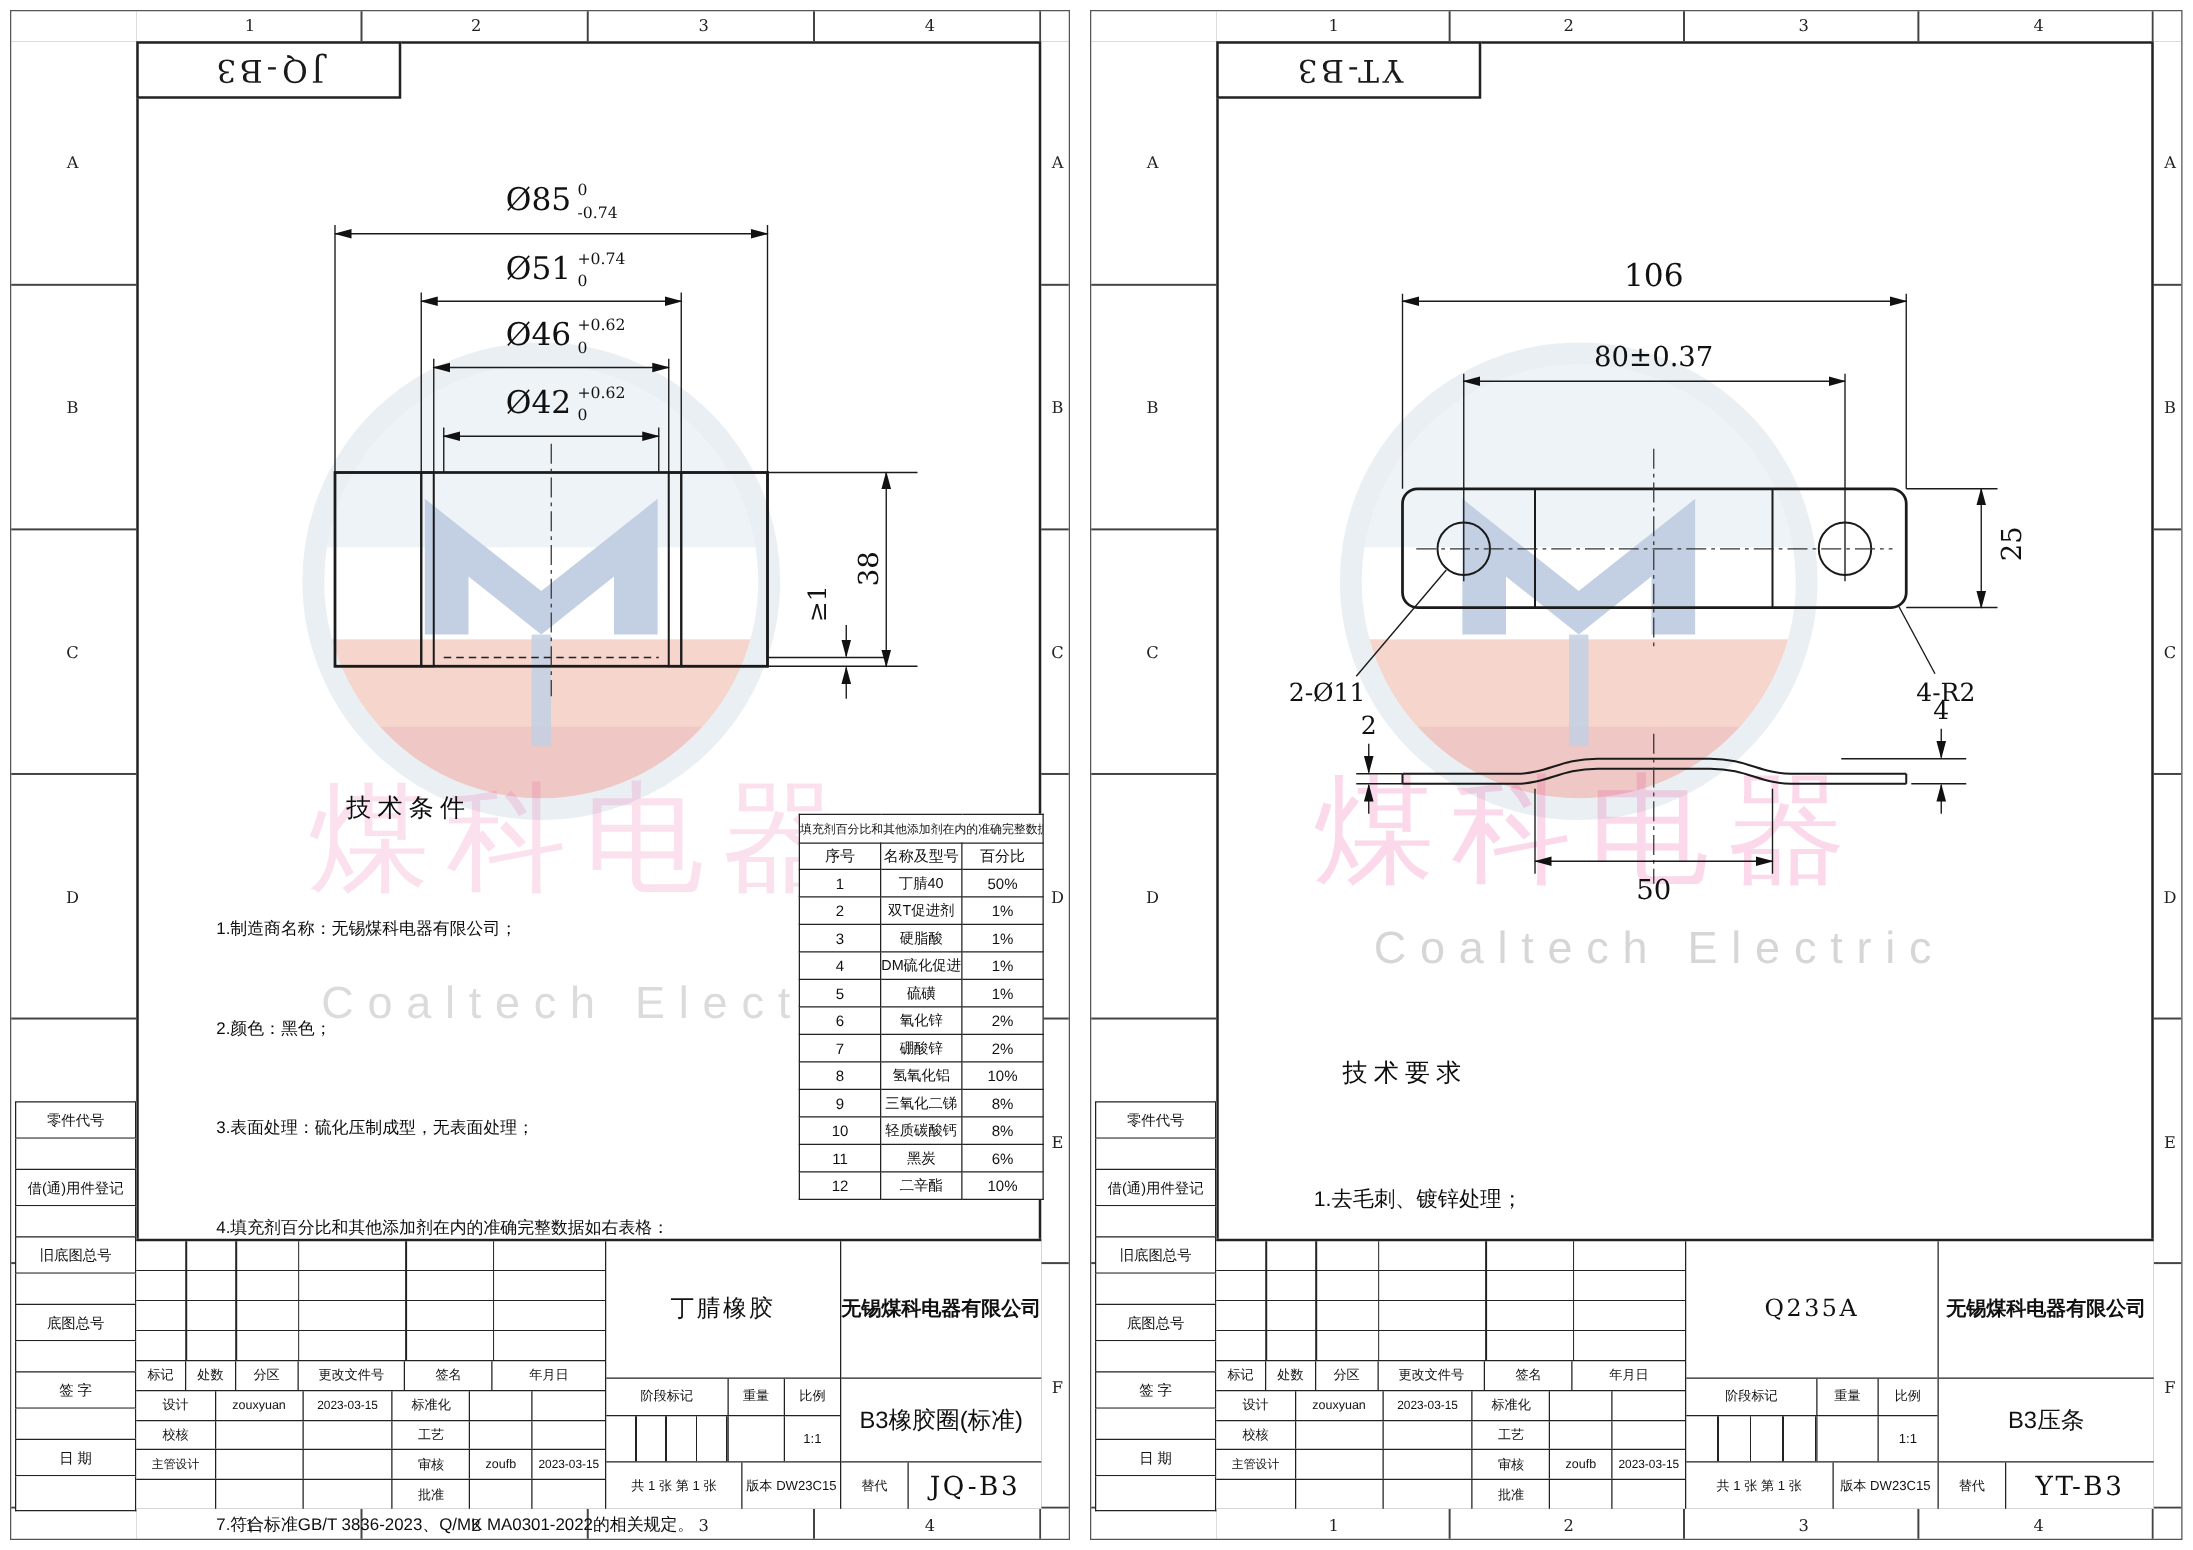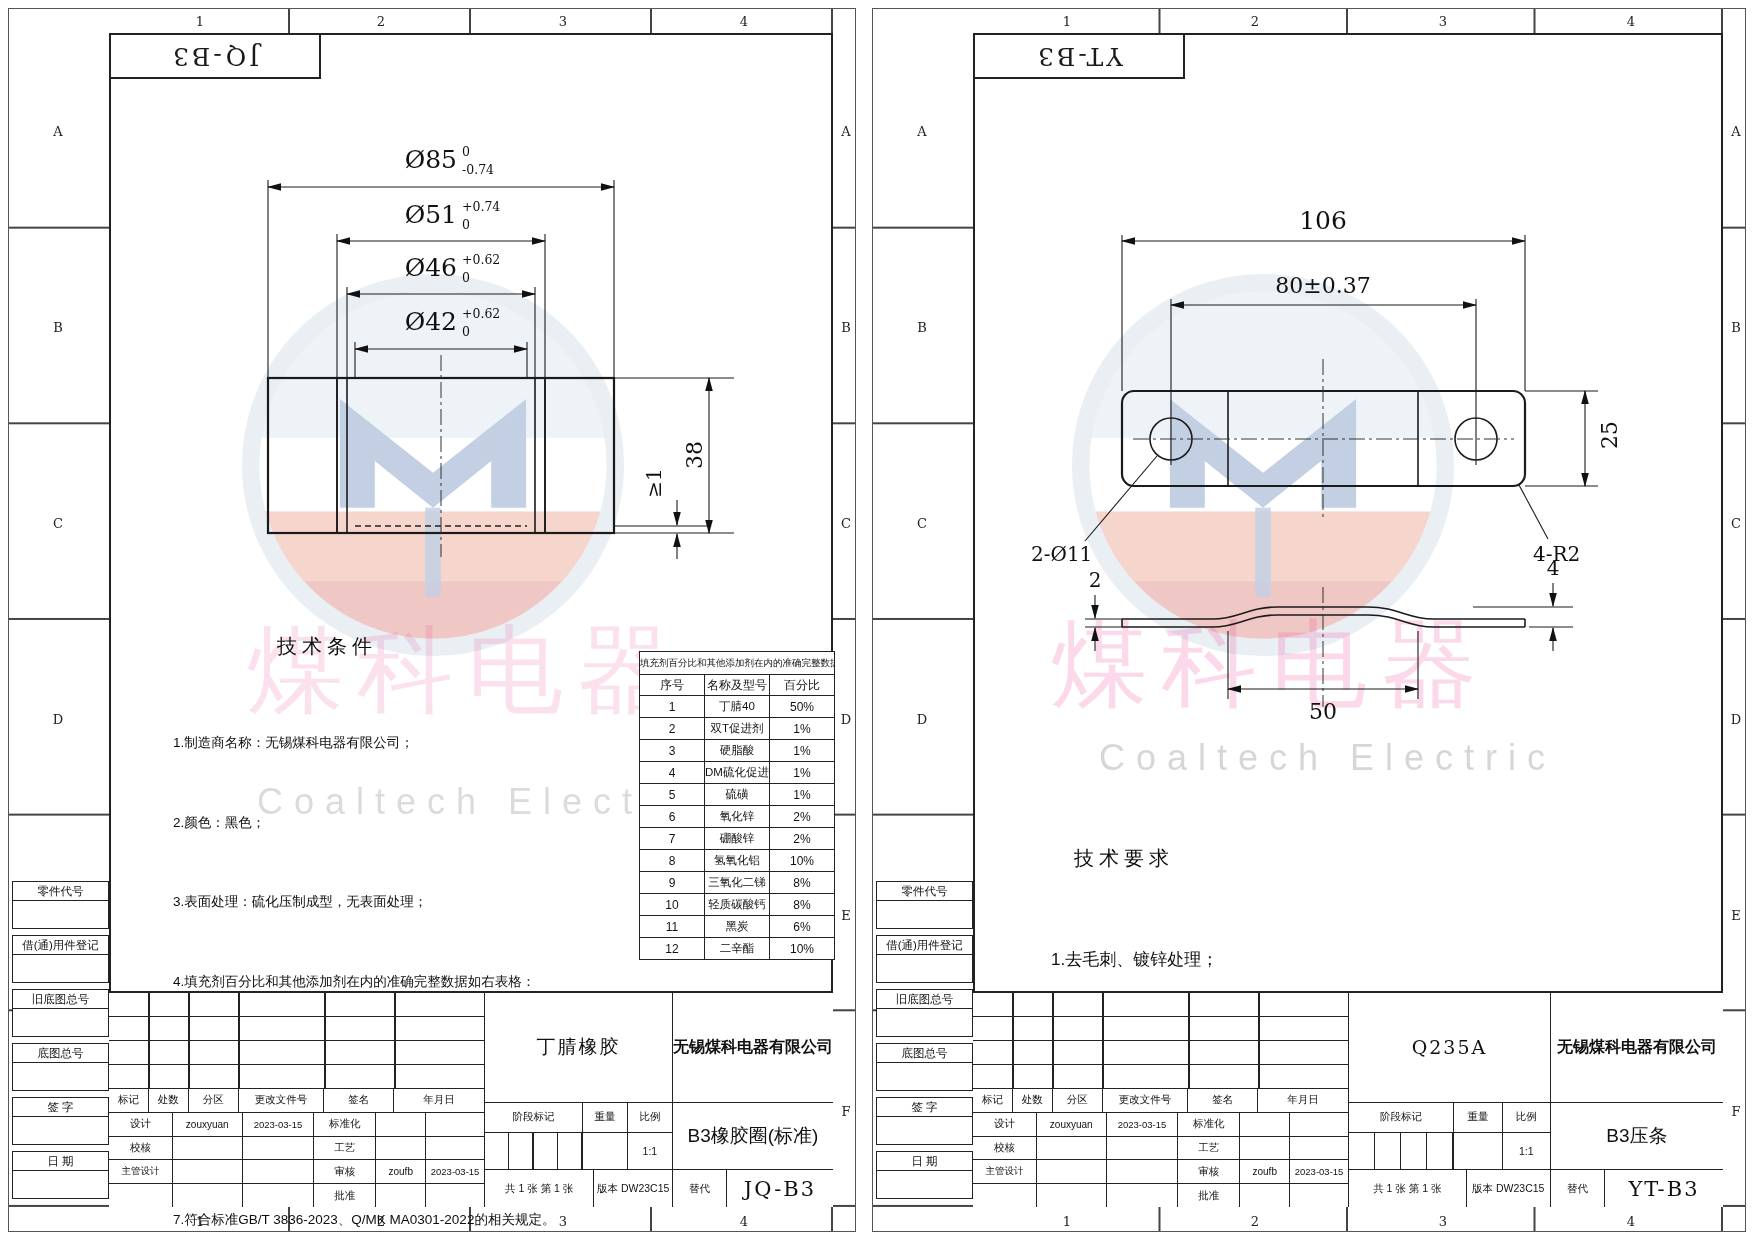--- a/index.html
+++ b/index.html
@@ -33,21 +33,21 @@
   .techListR{position:absolute;font-size:17px;line-height:34px;color:#0d0d0d;white-space:pre;}
   
   table.fill{position:absolute;border-collapse:collapse;background:#fff;table-layout:fixed;}
   table.fill td,table.fill th{border:1.4px solid #222;text-align:center;padding:0;font-weight:normal;
       overflow:hidden;white-space:nowrap;}
   .ft-title{font-size:9.5px;height:22px;}
   .ft-head{font-size:12px;height:21px;}
   table.fill td{font-size:12px;height:21px;}
   
   .mgroup{position:absolute;left:3px;width:97px;box-sizing:border-box;}
-  .mlabel{height:20px;border:1.5px solid #222;background:#fff;display:flex;align-items:center;justify-content:center;
+  .mlabel{height:30px;border:1.5px solid #222;background:#fff;display:flex;align-items:center;justify-content:center;
           font-size:11.5px;box-sizing:border-box;}
   .mblank{height:28px;border:1.5px solid #222;border-top:none;background:#fff;box-sizing:border-box;}
   
   .tblock{position:absolute;left:100px;right:22px;bottom:24px;height:216px;border-top:2px solid #222;
           display:flex;background:#fff;box-sizing:border-box;font-size:10.5px;}
   .tbL{width:376px;border-right:1.5px solid #222;display:flex;flex-direction:column;box-sizing:border-box;}
   .revgrid{height:96px;
     background-image:
       linear-gradient(90deg,transparent 0 39.4px,#222 39.4px 40.6px,transparent 40.6px 79.4px,#222 79.4px 80.6px,
         transparent 80.6px 129.4px,#222 129.4px 130.6px,transparent 130.6px 215.4px,#222 215.4px 216.6px,

